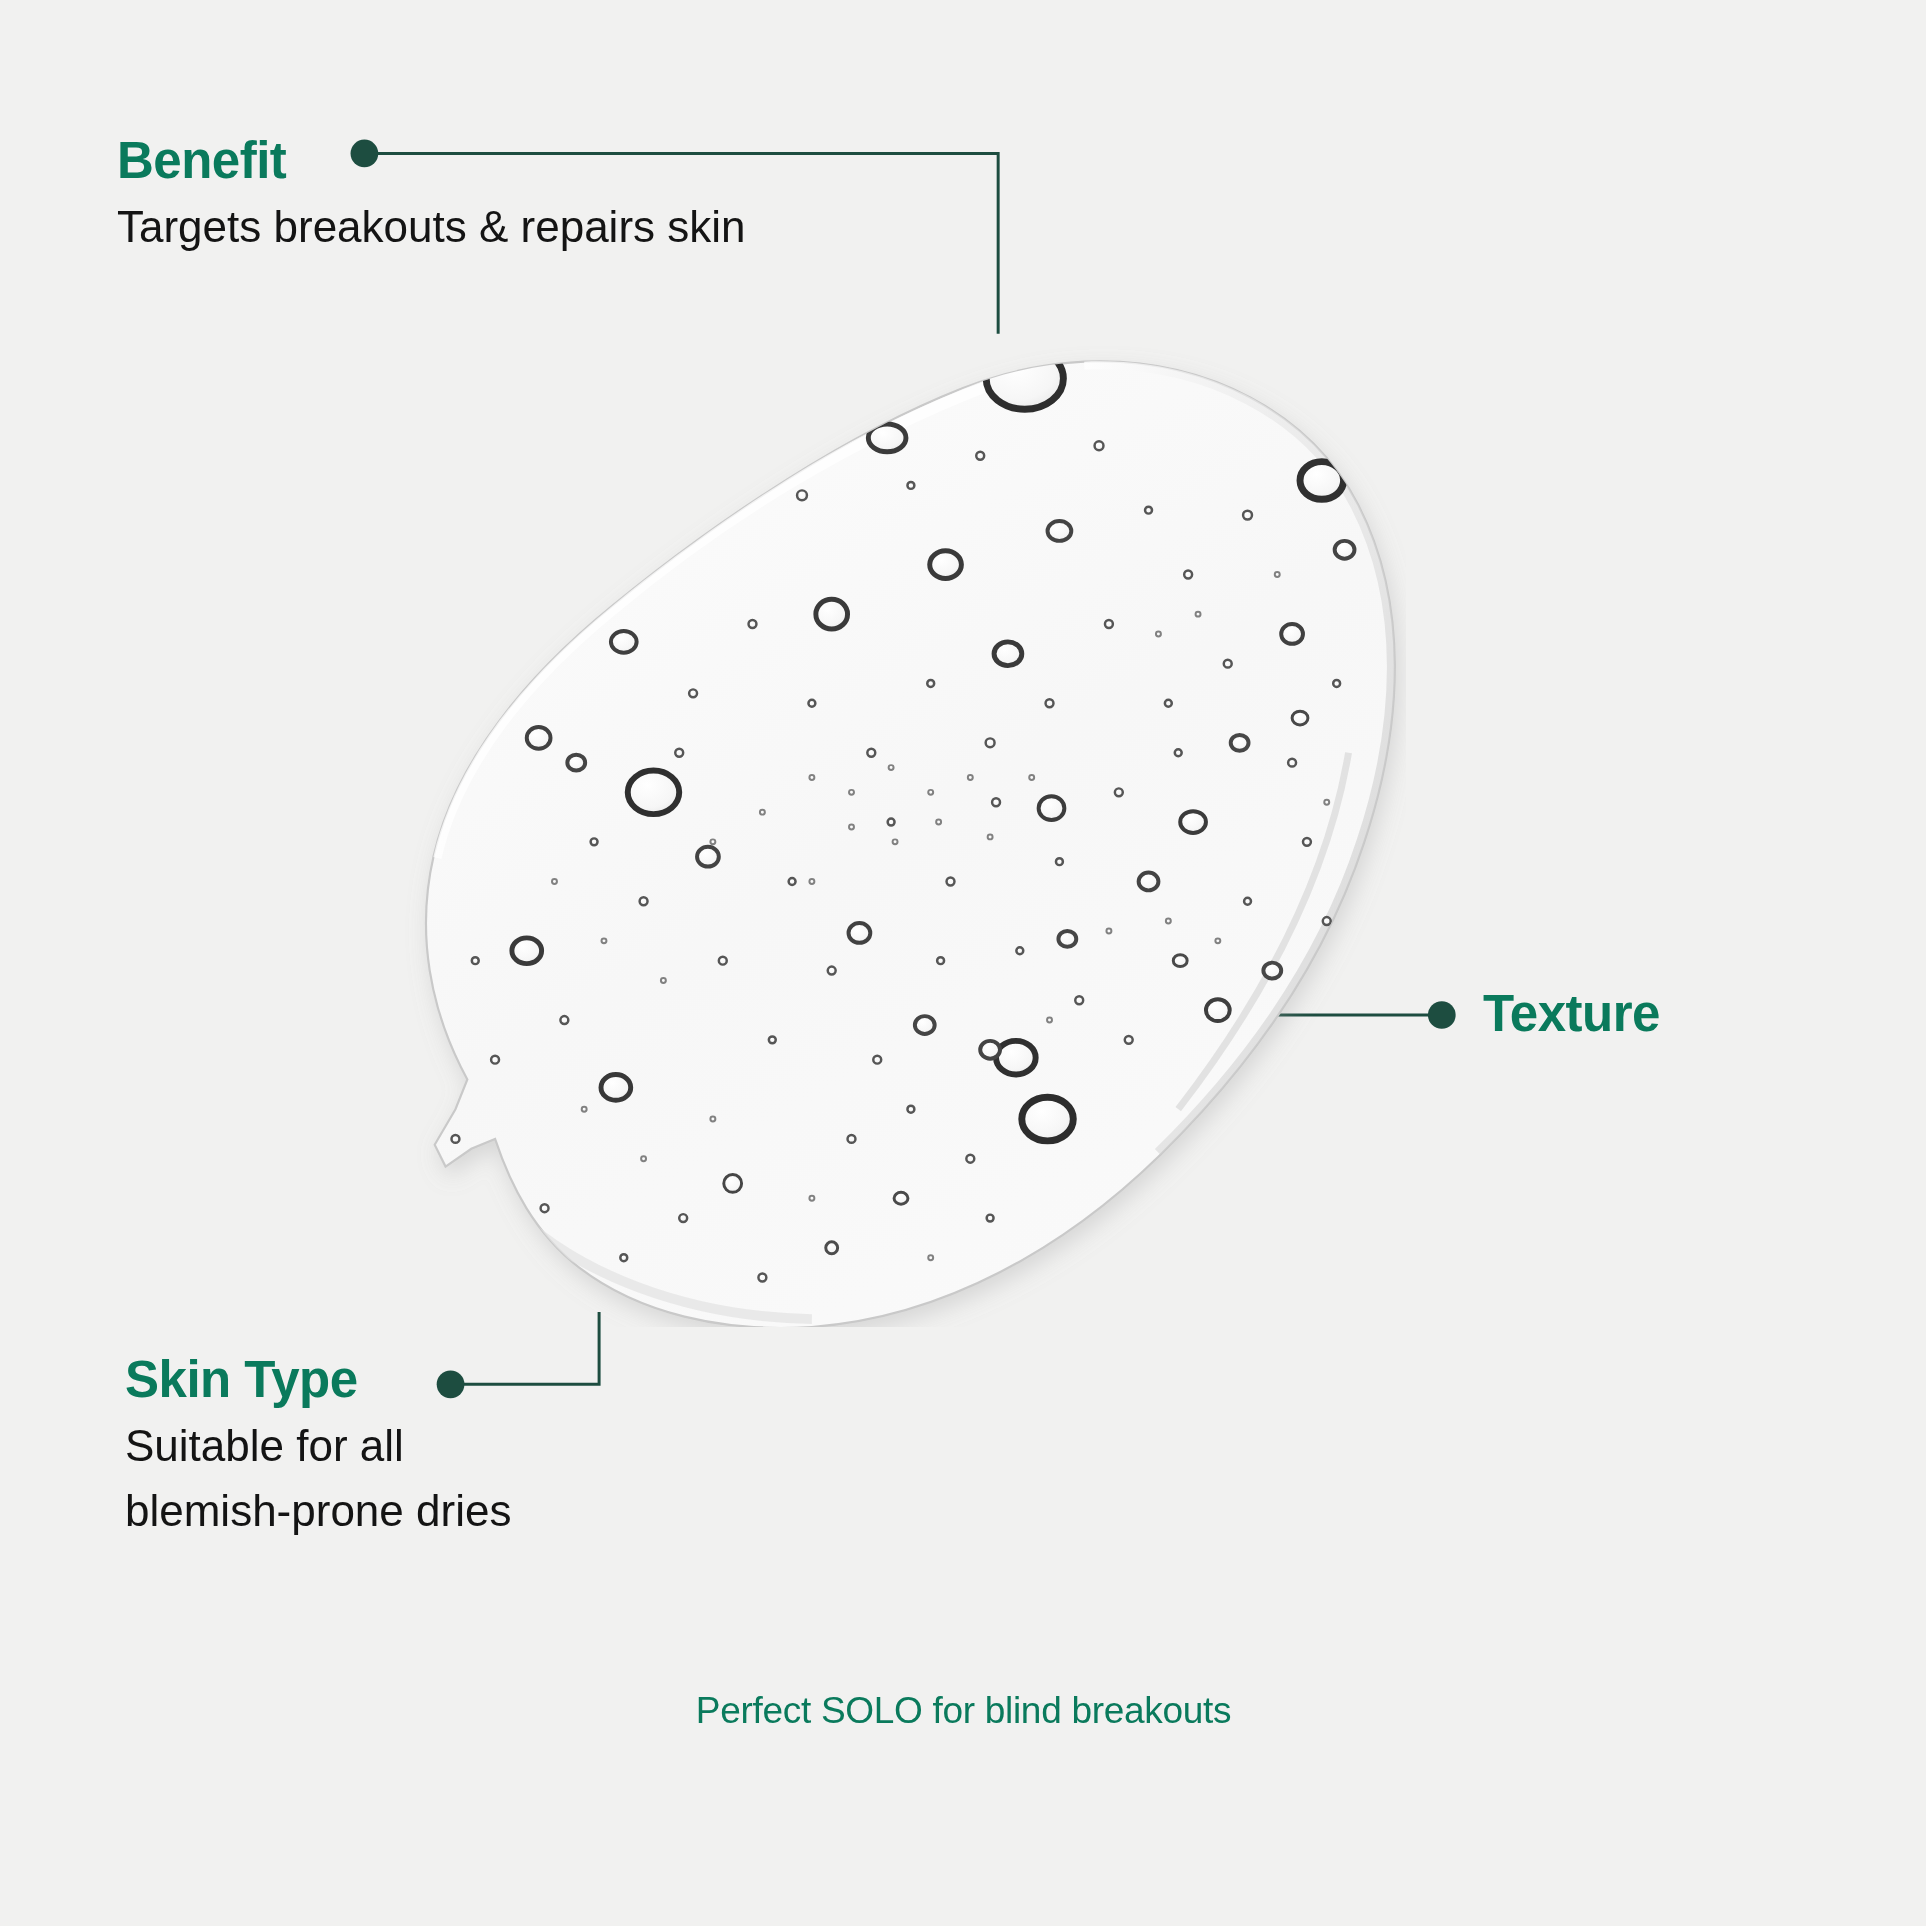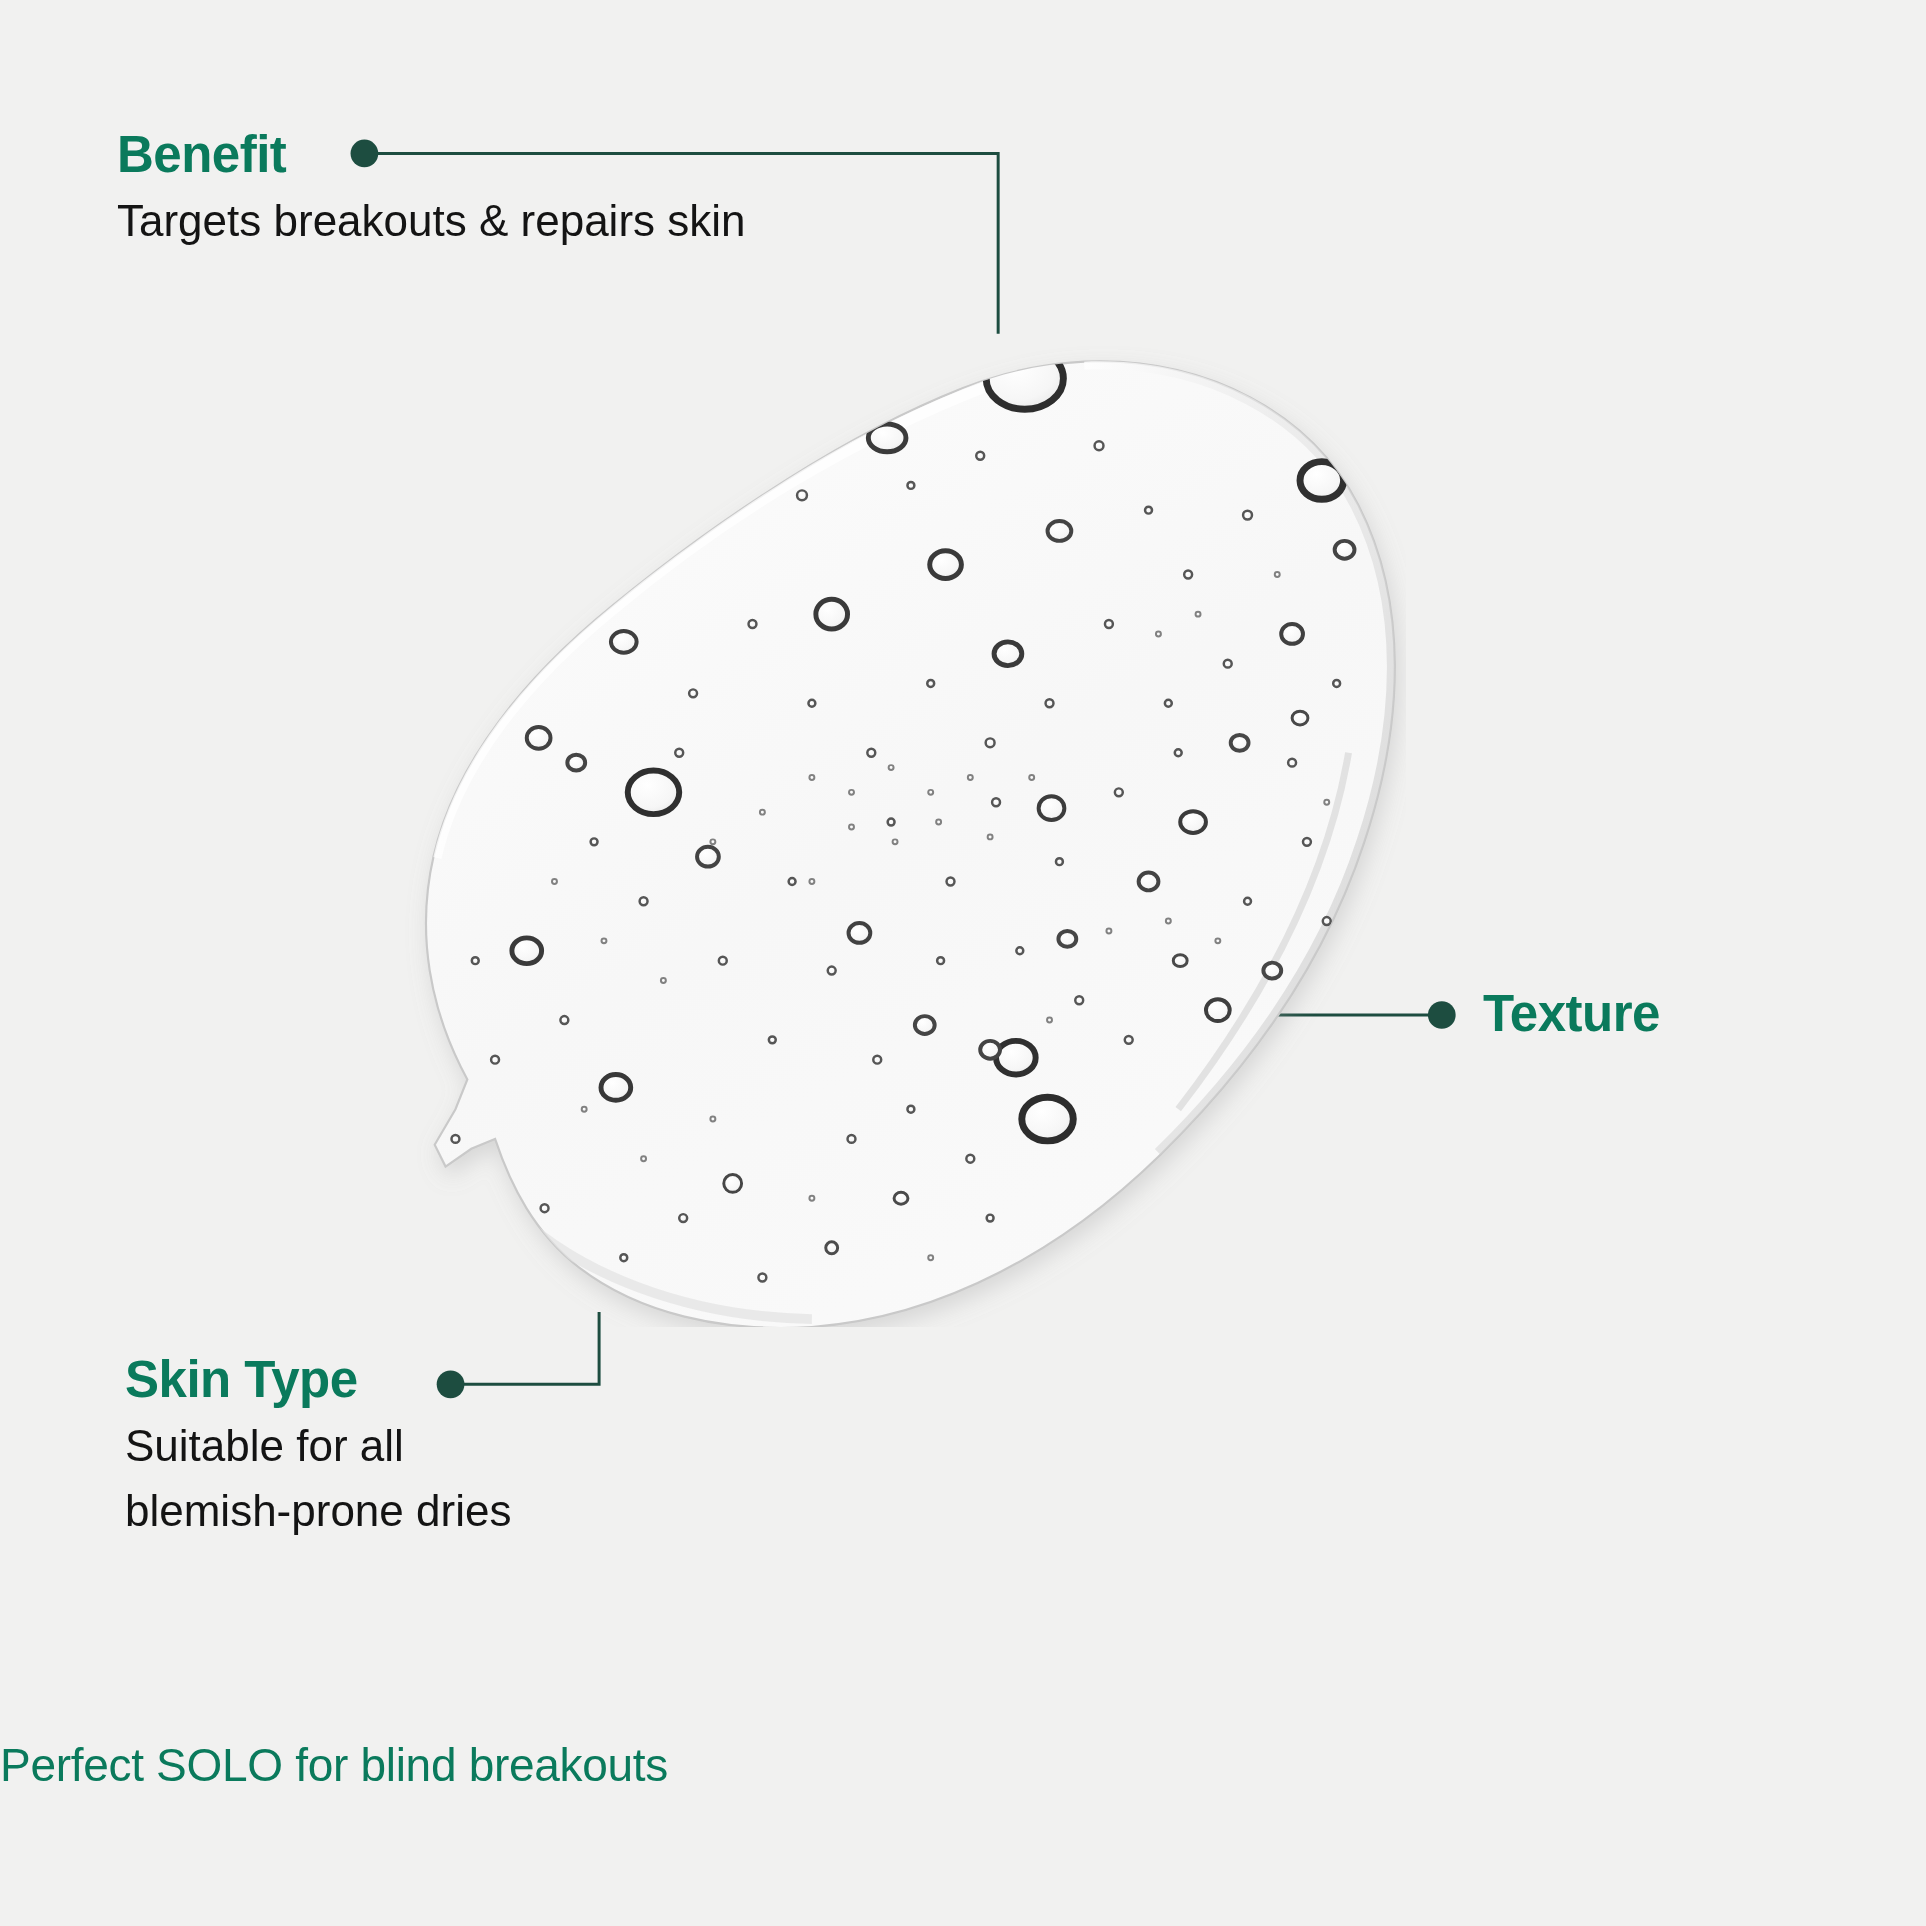--- a/index.html
+++ b/index.html
@@ -29,36 +29,35 @@
   }
   .callout-line {
     font-size: 44px;
     line-height: 1.12;
     color: #141414;
     white-space: nowrap;
     margin-top: 16px;
   }
   .callout-body { margin-top: 6px; }
 
-  #benefit  { left: 117px; top: 129px; }
+  #benefit  { left: 117px; top: 135px; }
   #texture  { left: 1483px; top: 988px; text-align: right; }
   #skintype { left: 125px; top: 1354px; }
 
   
   #tagline {
     position: absolute;
     left: 0;
     right: 0;
     top: 1690px;
-    text-align: left;
-    font-size: 46px;
+    text-align: center;
+    font-size: 37px;
     color: #0a7a5c;
     letter-spacing: -0.3px;
     white-space: nowrap;
-    margin-top: 48px;
   }
 
   
   #leaders {
     position: absolute;
     left: 0; top: 0;
     width: 1927px; height: 1927px;
     pointer-events: none;
   }
 

